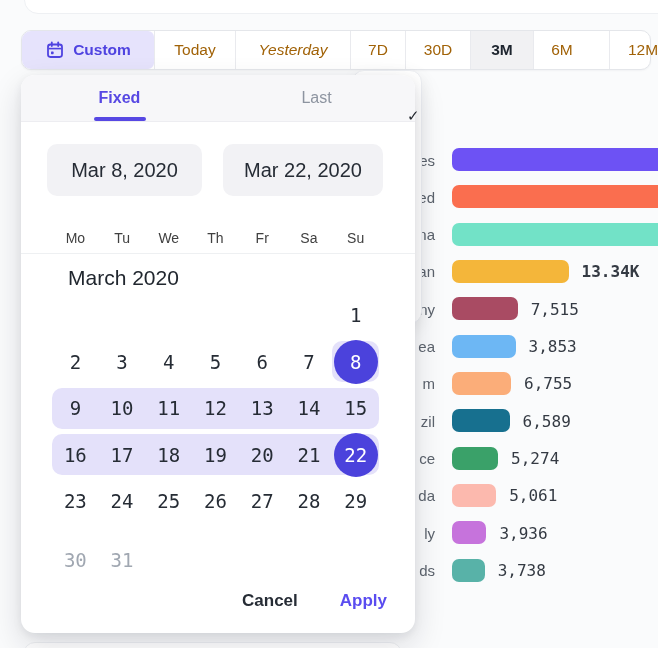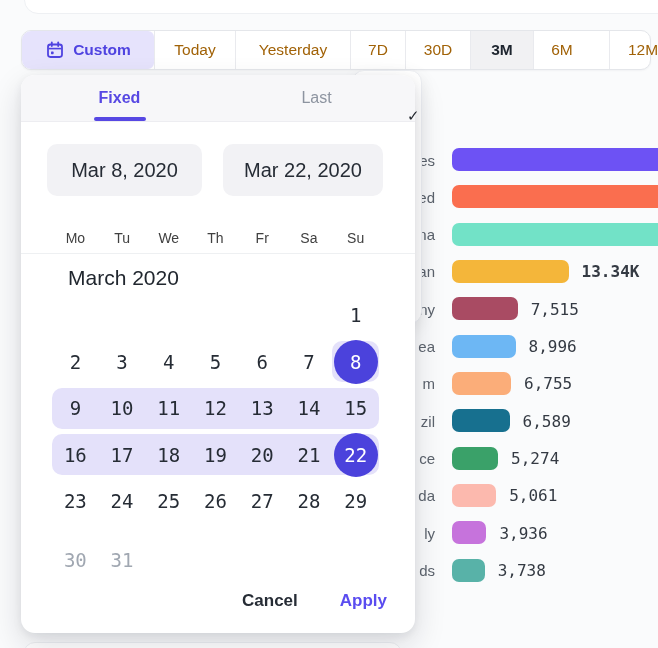--- a/index.html
+++ b/index.html
@@ -91,21 +91,21 @@
     <span class="bar-label" style="right: 223px; top: 234.16px; transform: translateY(-50%);">na</span>
     <div class="bar" style="left: 452px; top: 222.66px; width: 220px; background: rgb(114, 226, 199);"></div>
     <span class="bar-label" style="right: 223px; top: 271.49px; transform: translateY(-50%);">an</span>
     <div class="bar" style="left: 452px; top: 259.99px; width: 116.6px; background: rgb(244, 182, 58);"></div>
     <span class="bar-value" style="left: 581.6px; top: 271.49px; transform: translateY(-50%); font-weight: bold;">13.34K</span>
     <span class="bar-label" style="right: 223px; top: 308.82px; transform: translateY(-50%);">ny</span>
     <div class="bar" style="left: 452px; top: 297.32px; width: 65.7px; background: rgb(169, 75, 99);"></div>
     <span class="bar-value" style="left: 530.7px; top: 308.82px; transform: translateY(-50%);">7,515</span>
     <span class="bar-label" style="right: 223px; top: 346.15px; transform: translateY(-50%);">ea</span>
     <div class="bar" style="left: 452px; top: 334.65px; width: 63.5px; background: rgb(109, 183, 244);"></div>
-    <span class="bar-value" style="left: 528.5px; top: 346.15px; transform: translateY(-50%);">8,996</span>
+    <span class="bar-value" style="left: 528.5px; top: 346.15px; transform: translateY(-50%);">3,853</span>
     <span class="bar-label" style="right: 223px; top: 383.48px; transform: translateY(-50%);">m</span>
     <div class="bar" style="left: 452px; top: 371.98px; width: 59px; background: rgb(251, 173, 121);"></div>
     <span class="bar-value" style="left: 524px; top: 383.48px; transform: translateY(-50%);">6,755</span>
     <span class="bar-label" style="right: 223px; top: 420.81px; transform: translateY(-50%);">zil</span>
     <div class="bar" style="left: 452px; top: 409.31px; width: 57.6px; background: rgb(23, 112, 143);"></div>
     <span class="bar-value" style="left: 522.6px; top: 420.81px; transform: translateY(-50%);">6,589</span>
     <span class="bar-label" style="right: 223px; top: 458.14px; transform: translateY(-50%);">ce</span>
     <div class="bar" style="left: 452px; top: 446.64px; width: 46.1px; background: rgb(58, 161, 105);"></div>
     <span class="bar-value" style="left: 511.1px; top: 458.14px; transform: translateY(-50%);">5,274</span>
     <span class="bar-label" style="right: 223px; top: 495.47px; transform: translateY(-50%);">da</span>
@@ -131,21 +131,21 @@
           <line x1="13.2" y1="2.4" x2="13.2" y2="6" stroke="#4f43e0" stroke-width="1.8" stroke-linecap="round"></line>
           <line x1="3.6" y1="8.6" x2="16.4" y2="8.6" stroke="#4f43e0" stroke-width="1.6"></line>
           <rect x="6" y="11.6" width="2.6" height="2.6" rx="0.6" fill="#4f43e0"></rect>
         </svg>
       </span>
       <span>Custom</span>
     </div>
     <div class="seg" style="width: 80px;">
       <span>Today</span>
     </div>
-    <div class="seg" style="width: 114px;">
+    <div class="seg" style="width: 114px; font-style: italic;">
       <span>Yesterday</span>
     </div>
     <div class="seg" style="width: 54px;">
       <span>7D</span>
     </div>
     <div class="seg" style="width: 64px;">
       <span>30D</span>
     </div>
     <div class="seg seg-selected" style="width: 62px;">
       <span>3M</span>

